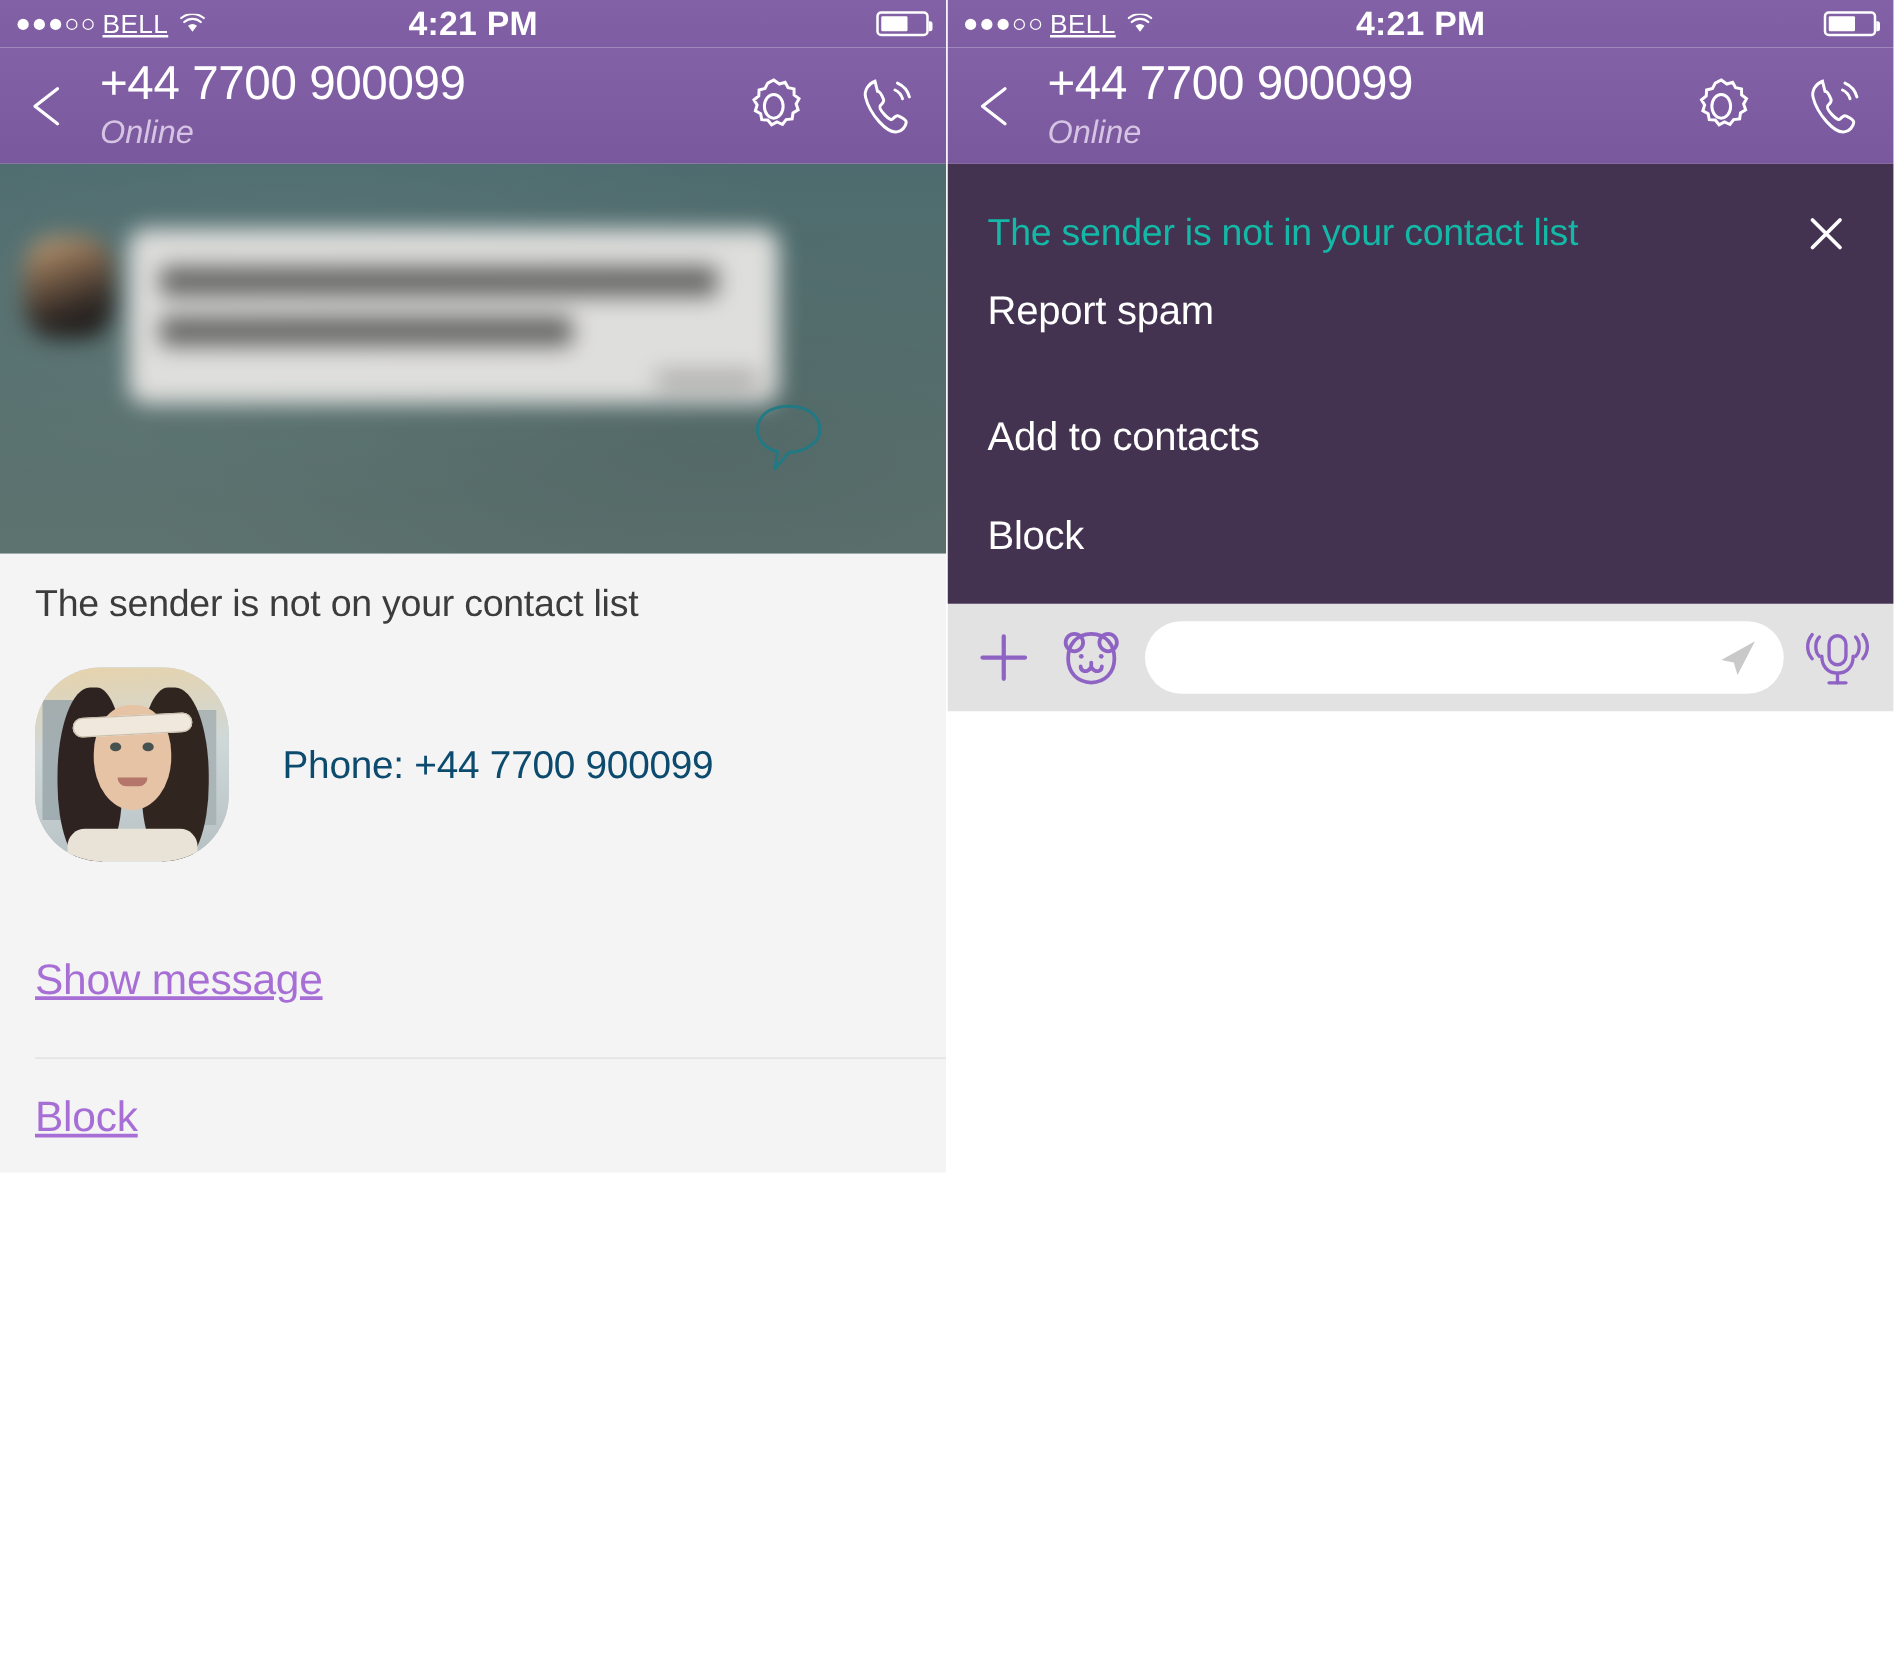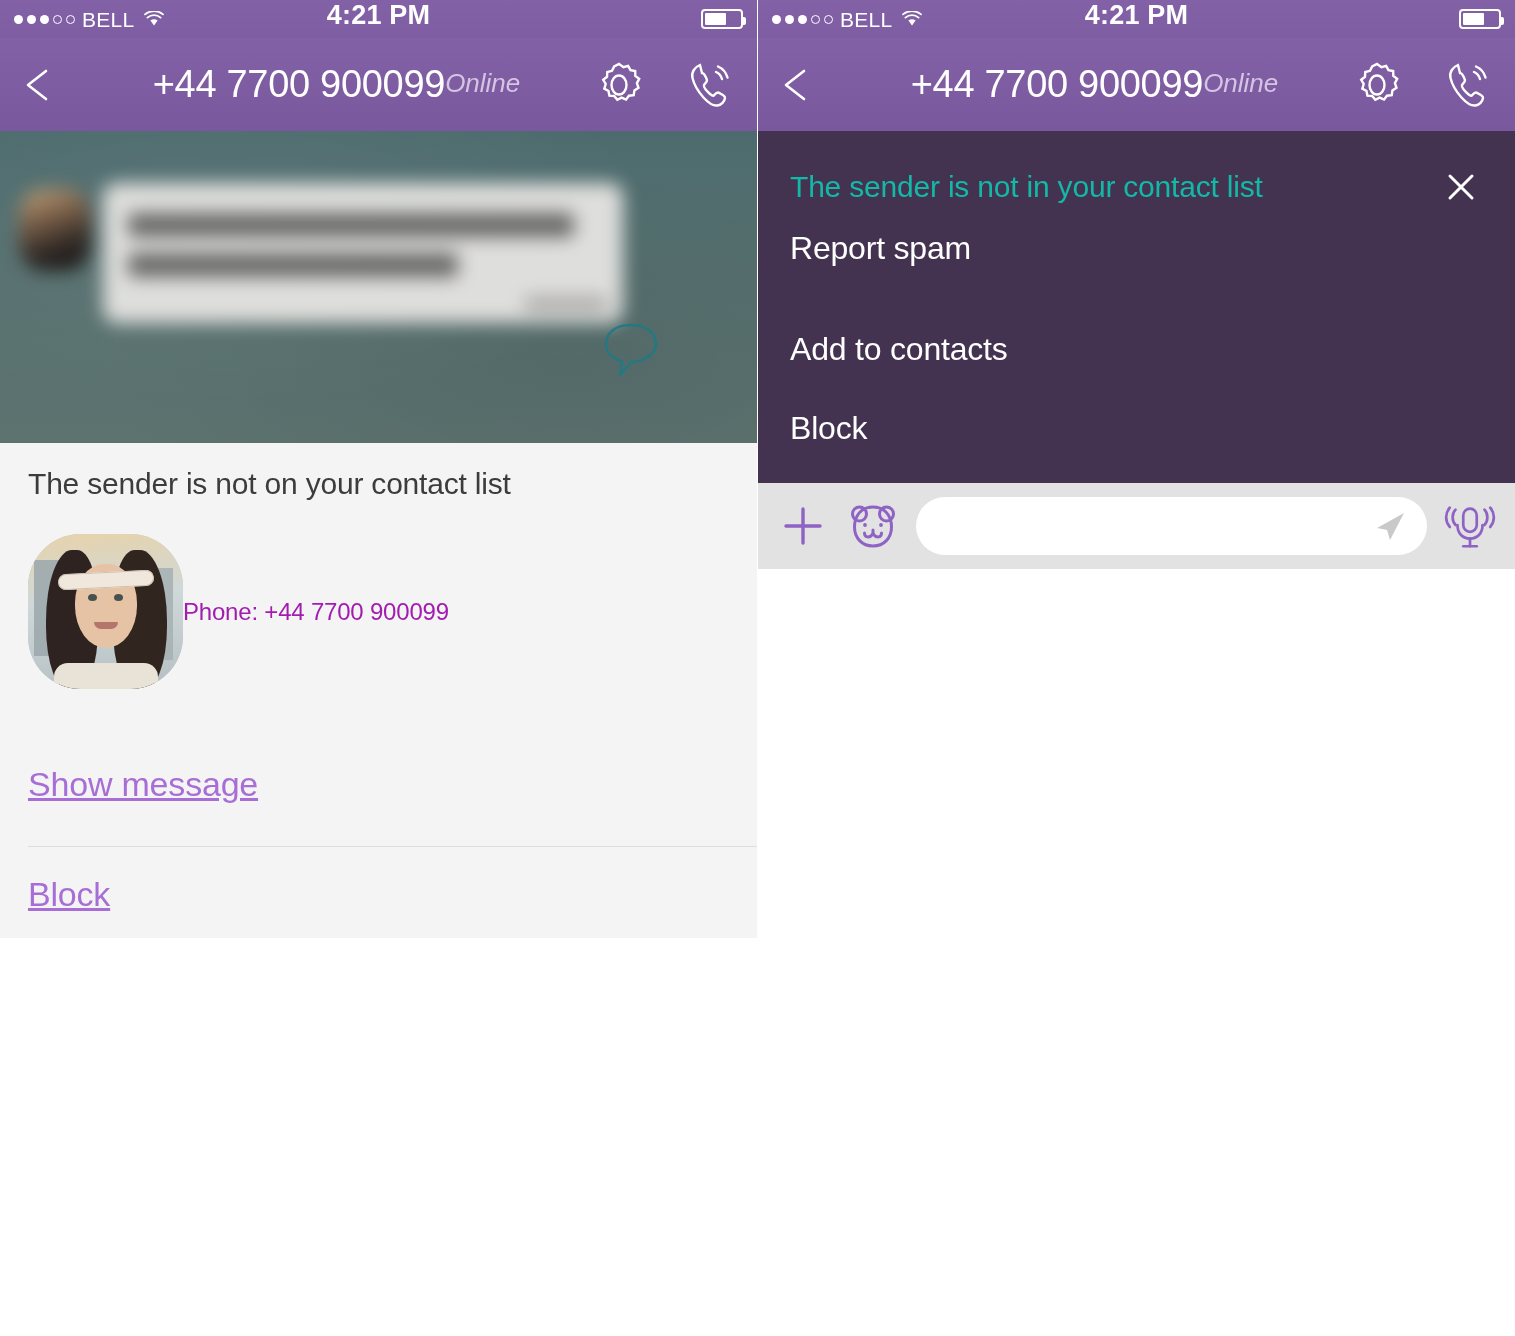--- a/index.html
+++ b/index.html
@@ -11,23 +11,24 @@
   }
   .stage { position: relative; width: 1515px; height: 1336px; display: flex; }
 
   .phone { position: relative; width: 757px; height: 1336px; overflow: hidden; background:#fff; }
   .phone.right { width: 757px; margin-left: 1px; }
 
   
   .statusbar {
     position: relative; height: 38px; width: 100%;
     background: linear-gradient(180deg,#8261a6 0%, #7e5da2 100%);
-    display: flex; 
+    display: flex; align-items: center;
     padding: 0 14px;
     color: #ffffff;
+    text-decoration: underline;
   }
   .sb-left { display:flex; align-items:center; gap:7px; }
   .dots { display:flex; align-items:center; gap:4px; }
   .dot { width:9px; height:9px; border-radius:50%; background:#ffffff; }
   .dot.empty { background:transparent; border:1.5px solid #ffffff; }
   .carrier { font-size:21px; font-weight:400; letter-spacing:.3px; line-height:1; }
   .wifi { width:20px; height:16px; position:relative; margin-left:2px; }
   .wifi svg { display:block; }
   .sb-center {
     position:absolute; left:0; right:0; text-align:center;
@@ -39,21 +40,21 @@
   .battery-fill{ height:100%; width:62%; background:#fff; border-radius:1px;}
 
   
   .navbar {
     height: 93px; width:100%;
     background: linear-gradient(180deg,#8261a6 0%, #7a589e 100%);
     display:flex; align-items:center; padding: 0 22px 0 14px;
     position:relative;
   }
   .back-btn { width:56px; height:56px; display:flex; align-items:center; justify-content:center; flex:none; cursor:pointer;}
-  .nav-title-wrap { display:flex; flex-direction:row; justify-content:center; margin-left:10px; flex:1 1 auto; min-width:0;}
+  .nav-title-wrap { display:flex; flex-direction:column; justify-content:center; margin-left:10px; flex:1 1 auto; min-width:0;}
   .nav-title { color:#ffffff; font-size:38px; font-weight:400; line-height:1.02; letter-spacing:-.3px; white-space:nowrap;}
   .nav-sub { color:#d6c4e4; font-size:26px; line-height:1.25; margin-top:2px;font-style:italic;}
   .nav-actions { display:flex; align-items:center; gap:38px; flex:none; }
   .nav-icon { width:52px; height:52px; display:flex; align-items:center; justify-content:center; cursor:pointer;}
 
   
   .blur-chat {
     position:relative; height:312px; width:100%;
     background: linear-gradient(180deg,#4d6b6e 0%, #56706f 45%, #5d7370 100%);
     overflow:hidden;
@@ -97,21 +98,21 @@
   .sc-avatar .bld3{position:absolute; right:10px; top:34px; width:34px; height:92px; background:#a6b0b3; opacity:.85;}
   .sc-avatar .bld4{position:absolute; right:46px; top:50px; width:16px; height:74px; background:#b3bcbf; opacity:.7;}
   .sc-avatar .hairL{position:absolute; left:18px; top:16px; width:52px; height:142px; border-radius:50% 40% 44% 46%; background:#2e2320;}
   .sc-avatar .hairR{position:absolute; right:16px; top:16px; width:54px; height:142px; border-radius:40% 50% 46% 44%; background:#31251f;}
   .sc-avatar .face{position:absolute; left:47px; top:30px; width:62px; height:84px; border-radius:48% 48% 52% 52%; background:#e7c3a6;}
   .sc-avatar .band{position:absolute; left:30px; top:38px; width:96px; height:16px; border-radius:10px; background:#f0e8dc; transform:rotate(-3deg); box-shadow:inset 0 0 0 1px #cbbfae;}
   .sc-avatar .eyeL{position:absolute; left:60px; top:60px; width:9px; height:7px; border-radius:50%; background:#46524f;}
   .sc-avatar .eyeR{position:absolute; left:86px; top:60px; width:9px; height:7px; border-radius:50%; background:#46524f;}
   .sc-avatar .mouth{position:absolute; left:66px; top:88px; width:24px; height:7px; border-radius:0 0 12px 12px; background:#b4766a;}
   .sc-avatar .shirt{position:absolute; left:26px; bottom:0; width:104px; height:26px; border-radius:14px 14px 0 0; background:#e9e2d6;}
-  .sc-phone { font-size:24px; color:#a21caf; letter-spacing:-.2px;}
+  .sc-phone { font-size:31px; color:#0c4a6e; margin-left:43px; letter-spacing:-.2px;}
 
   .sc-action {
     position:absolute; left:0; right:0; padding: 0 28px;
     font-size:34px; color:#a76fd6; letter-spacing:-.2px; cursor:pointer;text-decoration:underline;
   }
   .sc-action.show { top:322px; }
   .sc-action.block { top:432px; }
   .sc-divider { position:absolute; left:28px; right:0; top:403px; height:1px; background:#dedede;}
 
   

